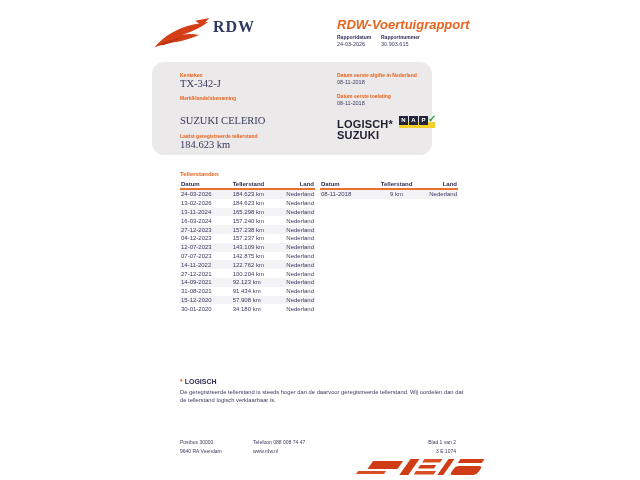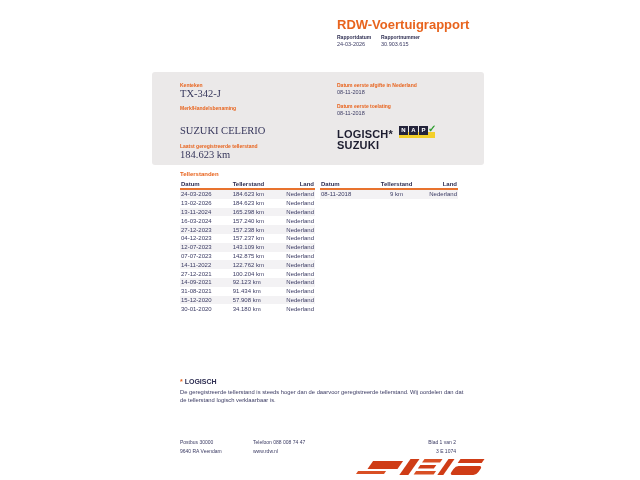--- a/index.html
+++ b/index.html
@@ -8,28 +8,28 @@
     position:relative; width:640px; height:480px; background:#ffffff;
     font-family:"Liberation Sans", sans-serif; color:#3b3b63; overflow:hidden;
   }
   .abs { position:absolute; }
 
   
   .logo-box { left:153px; top:14px; width:95px; height:40px; }
   .logo-swoosh { position:absolute; left:0; top:2px; width:58px; height:36px; }
   .logo-word { position:absolute; left:60px; top:4px; font-family:"Liberation Serif", serif;
     font-weight:bold; font-size:16px; letter-spacing:1px; color:#2e3a60; }
-  .rep-title { left:337px; top:17px; font-size:13px; font-weight:bold; color:#e8641e; }
+  .rep-title { left:337px; top:17px; font-size:13px; font-weight:bold; color:#e8641e;font-style:italic; }
   .rep-meta-label { font-size:5px; font-weight:bold; color:#2e2e52; }
   .rep-meta-value { font-size:5.5px; color:#3b3b63; }
   .rm1l { left:337px; top:34px; } .rm2l { left:381px; top:34px; }
   .rm1v { left:337px; top:41px; } .rm2v { left:381px; top:41px; }
 
   
-  .panel { left:152px; top:72px; width:332px; height:93px; background:#ebe9e9; border-radius:3px; }
+  .panel { left:152px; top:62px; width:280px; height:93px; background:#ebe9e9; border-radius:12px; }
   .olabel { font-size:5px; font-weight:bold; color:#e8641e; position:absolute; }
   .serifval { font-family:"Liberation Serif", serif; font-size:10.5px; color:#37375c; position:absolute; }
   .smallval { font-size:5.5px; color:#3b3b63; position:absolute; }
   .oordeel { position:absolute; left:185px; top:57px; font-size:11px; font-weight:bold;
     color:#1d1d30; line-height:11px; letter-spacing:0.2px; }
 
   
   .nap { position:absolute; left:247px; top:53px; width:40px; height:16px; }
   .nap-bar { position:absolute; left:0; top:7px; width:36px; height:6px; background:#f3cf2a; }
   .nap-sq { position:absolute; top:1px; width:9px; height:9px; background:#23233a; color:#ffffff;
@@ -63,20 +63,28 @@
   .foot2 { left:253px; top:438px; }
   .foot3 { left:370px; top:438px; width:86px; text-align:right; }
 
   .bottom-art { left:338px; top:454px; width:156px; height:26px; }
 </style>
 </head>
 <body>
 
 <div class="page">
 
+  <div class="abs logo-box">
+    <svg class="logo-swoosh" viewBox="0 0 60 38">
+      <path d="M1,33 Q16,15 42,9 L58,6 Q46,15 30,20 Q38,18 48,20 Q34,26 20,28 Q10,30 1,33 Z" fill="#d43f17"></path>
+      <path d="M44,5 L59,2 L51,10 Z" fill="#d43f17"></path>
+      <path d="M6,30 Q20,24 30,23 Q18,28 10,31 Z" fill="#b53410"></path>
+    </svg>
+    <div class="logo-word">RDW</div>
+  </div>
 
   <div class="abs rep-title">RDW-Voertuigrapport</div>
   <div class="abs rep-meta-label rm1l">Rapportdatum</div>
   <div class="abs rep-meta-label rm2l">Rapportnummer</div>
   <div class="abs rep-meta-value rm1v">24-03-2026</div>
   <div class="abs rep-meta-value rm2v">30.903.615</div>
 
   <div class="abs panel">
     <div class="olabel" style="left:28px; top:10px;">Kenteken</div>
     <div class="serifval" style="left:28px; top:16px;">TX-342-J</div>

